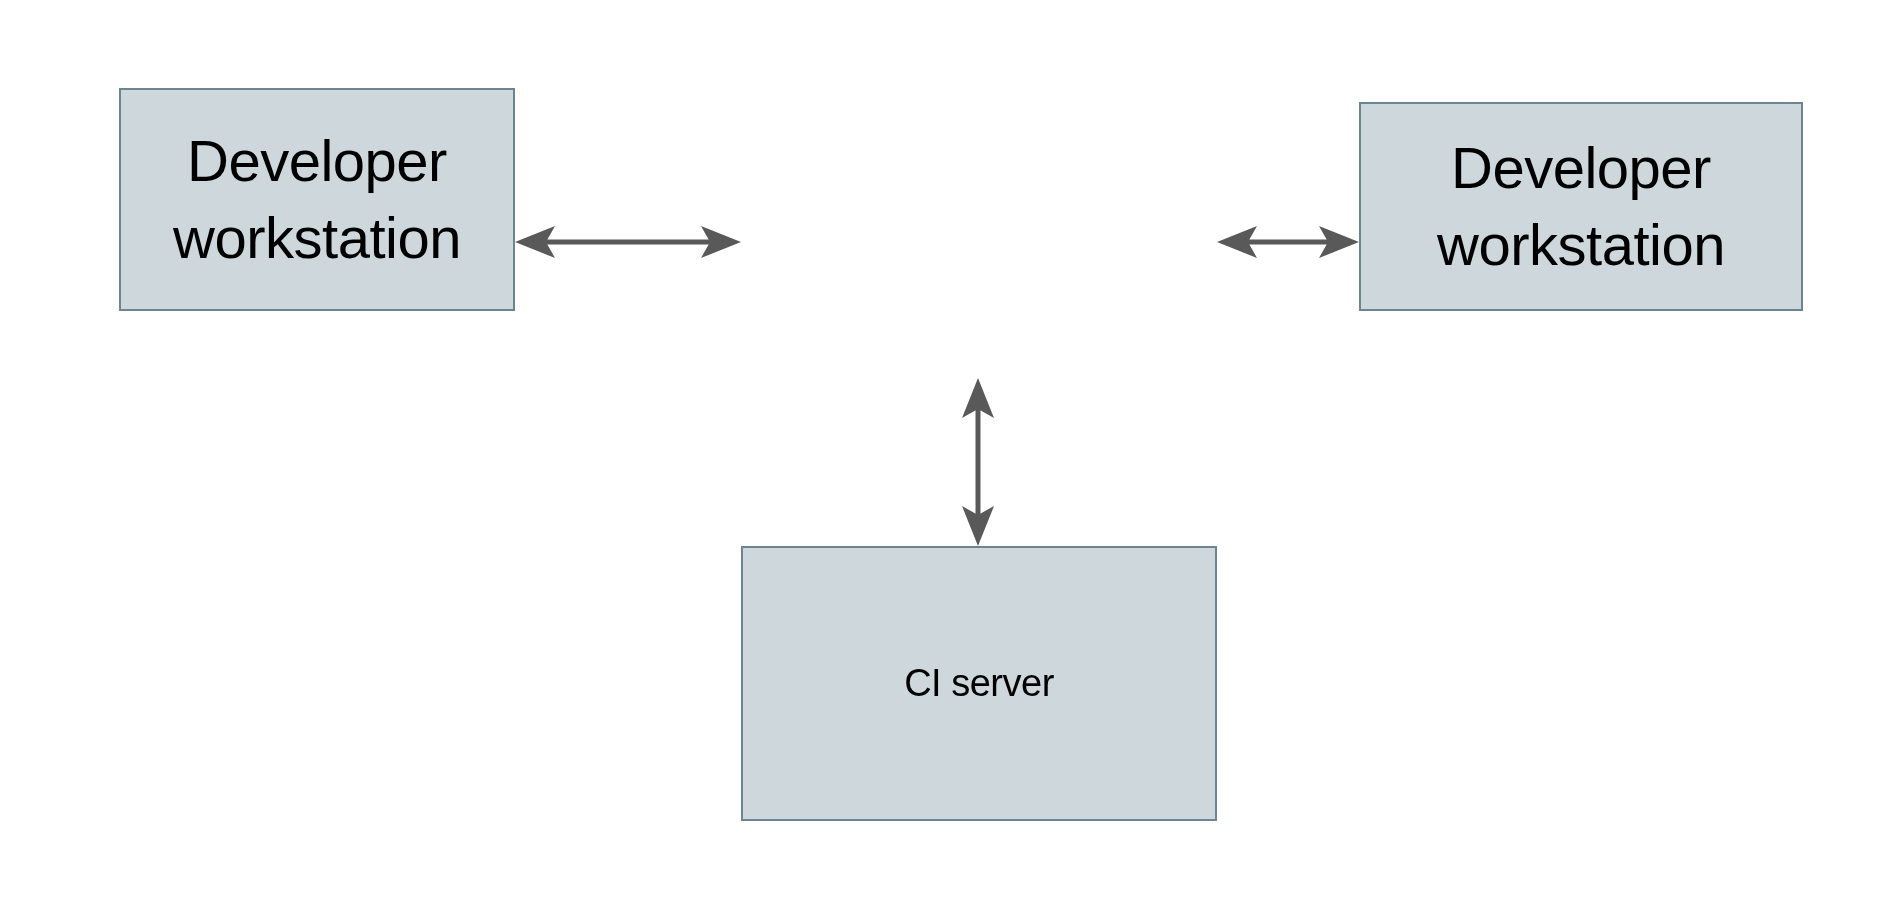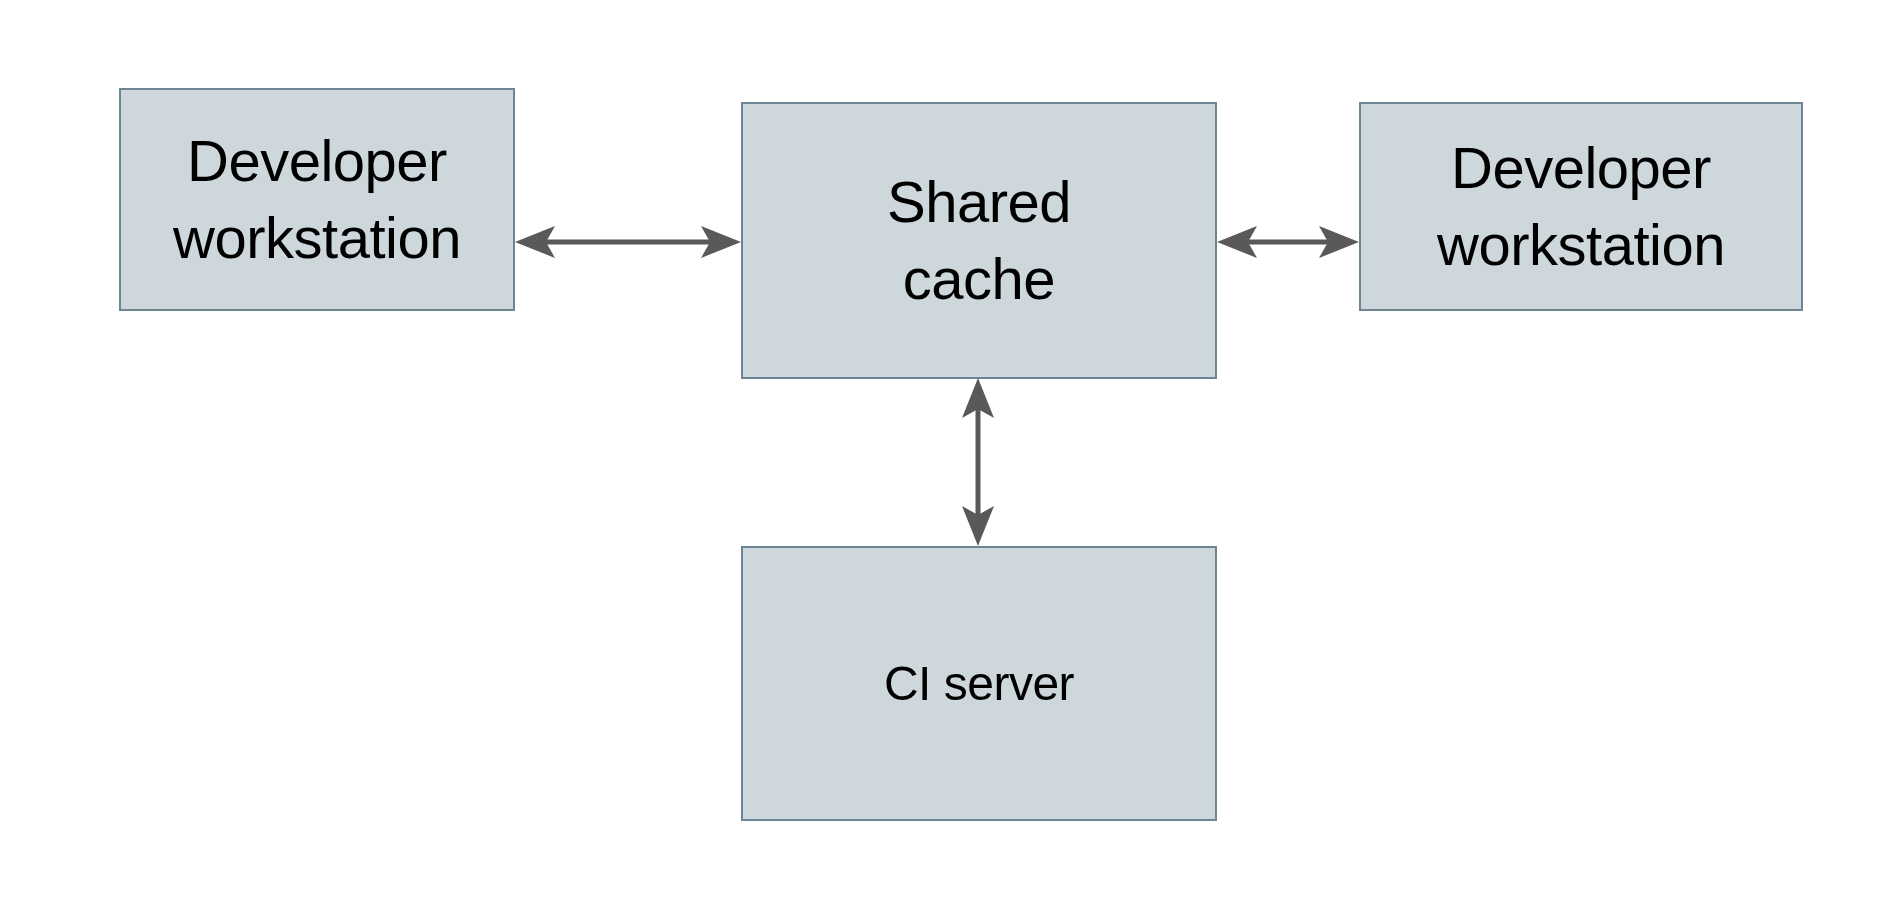--- a/index.html
+++ b/index.html
@@ -59,21 +59,21 @@
     top: 102px;
     width: 444px;
     height: 209px;
     font-size: 58px;
   }
   #node-ci-server {
     left: 707px;
     top: 546px;
     width: 476px;
     height: 275px;
-    font-size: 48px;
+    font-size: 38px;
   }
   .edge-layer {
     position: absolute;
     left: 0;
     top: 0;
     width: 1900px;
     height: 922px;
     pointer-events: none;
   }
 </style>
@@ -101,24 +101,20 @@
       <polygon points="944,378 928,418 944,409 960,418" fill="#595959"></polygon>
       <polygon points="944,546 928,506 944,515 960,506" fill="#595959"></polygon>
     </g>
   </svg>
 
   <div class="node" id="node-dev-left">
     <span class="label">Developer
 workstation</span>
   </div>
 
-  <div class="node" id="node-shared-cache">
-    <span class="label">Shared
-cache</span>
-  </div>
 
   <div class="node" id="node-dev-right">
     <span class="label">Developer
 workstation</span>
   </div>
 
   <div class="node" id="node-ci-server">
     <span class="label">CI server</span>
   </div>
 

